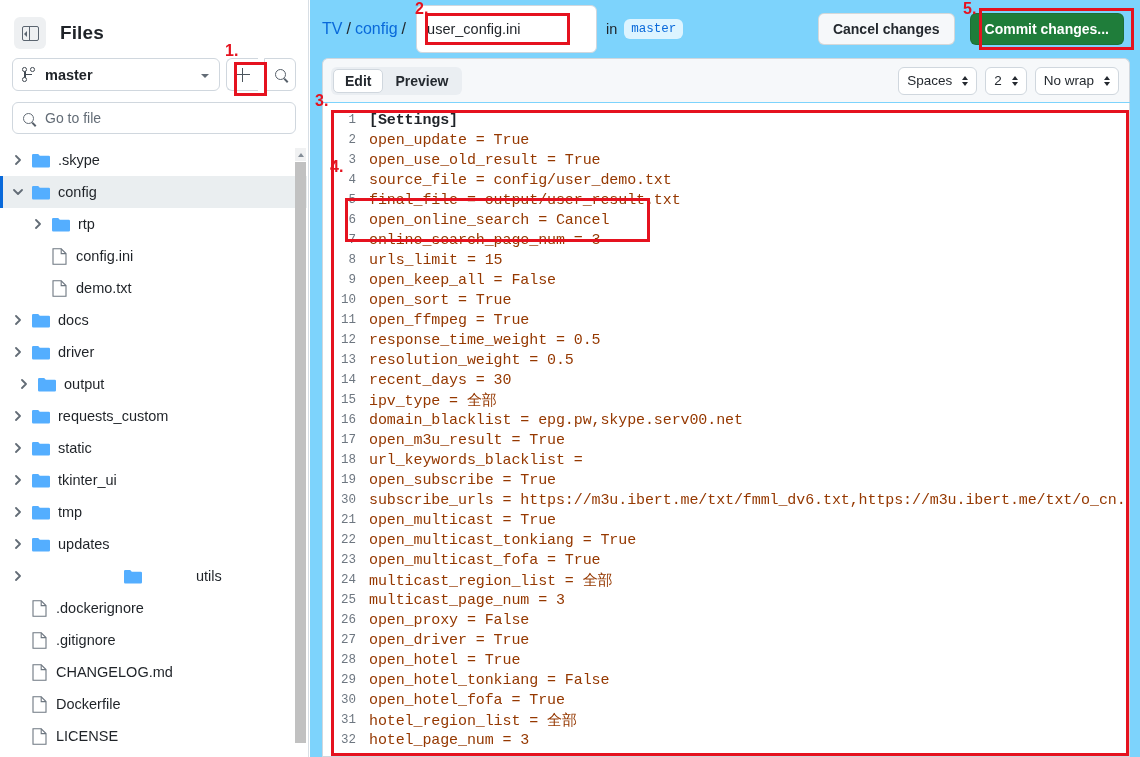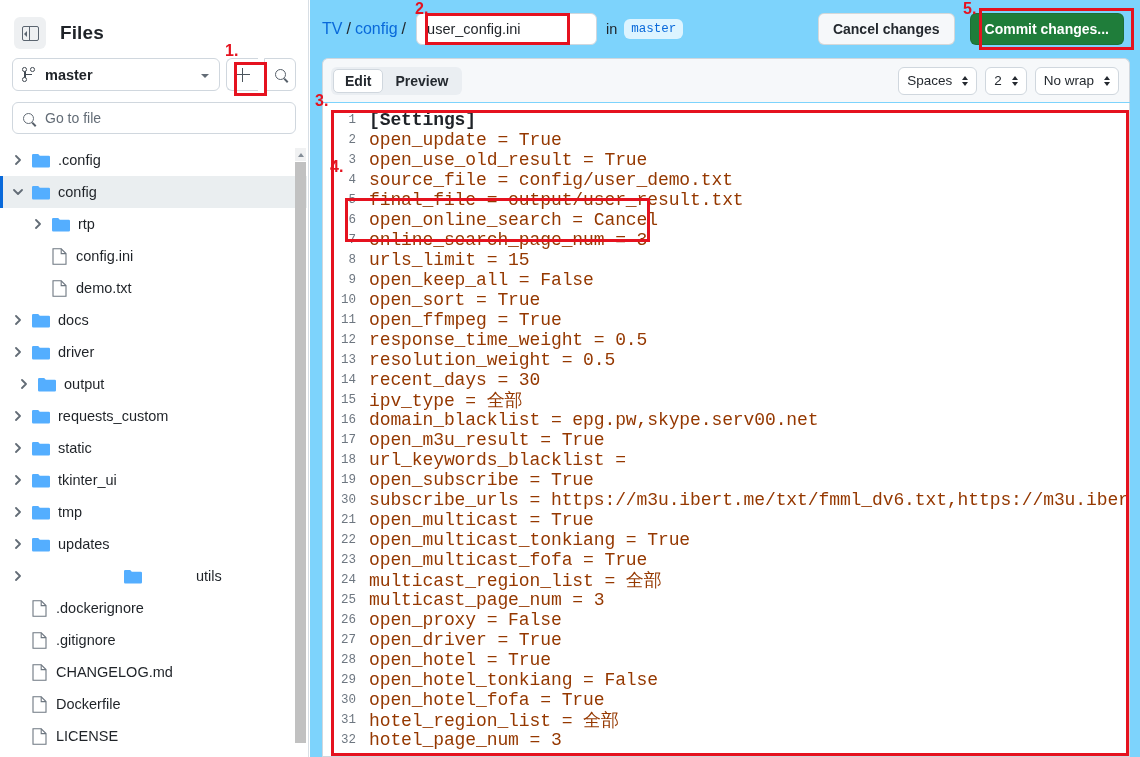--- a/index.html
+++ b/index.html
@@ -92,21 +92,21 @@
   .sb-arrow b { border-left:3.5px solid transparent; border-right:3.5px solid transparent; border-bottom:4px solid #848d97; display:block;}
   .sb-thumb { position:absolute; top:14px; left:0; width:11px; bottom:0; background:#c1c1c1; }
 
   
   #main { position: absolute; left: 310px; top: 0; right: 0; bottom: 0; background: #7dd3fc; }
 
   .topbar { height: 58px; display: flex; align-items: center; padding: 0 10px 0 12px; }
   .crumb { font-size: 16px; color: #0969da; }
   .crumb-sep { font-size: 16px; color: #1f2328; margin: 0 4px; }
   .name-input {
-    width: 181px; height: 32px; border: 1px solid #d0d7de; border-radius: 6px; background:#fff;
+    width: 181px; height: 48px; border: 1px solid #d0d7de; border-radius: 6px; background:#fff;
     display:flex; align-items:center; padding-left: 10px; margin-left: 6px;
     font-size: 14.5px; color: #1f2328;
   }
   .in-word { font-size: 14.5px; color: #1f2328; margin: 0 7px 0 9px; }
   .branch-badge {
     background: #ddf4ff; color: #0969da; border-radius: 6px; padding: 3px 7px;
     font-family: "Liberation Mono", monospace; font-size: 12.5px;
   }
   .topbar-right { margin-left: auto; display: flex; align-items: flex-end; gap: 15px; padding-right: 6px;}
   .btn {
@@ -137,21 +137,21 @@
     position:absolute; left: 12px; right: 10px; top: 103px; bottom: 0;
     border: 1px solid #d0d7de; border-top:none; background: #fff; overflow: hidden;
   }
   .code { position:absolute; inset: 0; padding-top: 7px; }
   .cline { height: 20px; display:flex; align-items:center; white-space: pre; }
   .lnum {
     width: 46px; min-width:46px; text-align: right; padding-right: 13px;
     font-family: "Liberation Mono", monospace; font-size: 12.5px; color: #6e7781;
   }
   .ctext {
-    font-family: "Liberation Mono", monospace; font-size: 18px; color: #953800; letter-spacing: -0.1px;
+    font-family: "Liberation Mono", monospace; font-size: 15px; color: #953800; letter-spacing: -0.1px;
   }
   .cline.hdr .ctext { color: #1f2328; font-weight: bold; }
 
   
   .anno-box { position: absolute; border: 3px solid #e5121f; pointer-events: none; }
   .anno-num {
     position: absolute; color: #e5121f; font-weight: bold; font-size: 16px;
     font-family: "Liberation Sans", sans-serif;
   }
 </style>
@@ -196,21 +196,21 @@
         <div class="tree-row" style="padding-left: 10px;">
           <span class="chev">
             <svg width="10" height="10" viewBox="0 0 10 10">
               <path d="M3 1l4 4-4 4" fill="none" stroke="#636c76" stroke-width="1.8" stroke-linecap="round" stroke-linejoin="round"></path>
             </svg>
           </span>
           <span style="width:6px"></span>
           <svg class="folder-ic" viewBox="0 0 18 15">
             <path d="M0 2.2A1.2 1.2 0 0 1 1.2 1h5.0l1.6 1.8h9.0A1.2 1.2 0 0 1 18 4v9.3a1.2 1.2 0 0 1-1.2 1.2H1.2A1.2 1.2 0 0 1 0 13.3z" fill="#54aeff"></path>
           </svg>
-          <span class="tree-label">.config</span>
+          <span class="tree-label">.skype</span>
         </div>
         <div class="tree-row selected" style="padding-left: 10px;">
           <span class="chev">
             <svg width="10" height="10" viewBox="0 0 10 10">
               <path d="M1 3l4 4 4-4" fill="none" stroke="#636c76" stroke-width="1.8" stroke-linecap="round" stroke-linejoin="round"></path>
             </svg>
           </span>
           <span style="width:6px"></span>
           <svg class="folder-ic" viewBox="0 0 18 15">
             <path d="M0 2.2A1.2 1.2 0 0 1 1.2 1h5.0l1.6 1.8h9.0A1.2 1.2 0 0 1 18 4v9.3a1.2 1.2 0 0 1-1.2 1.2H1.2A1.2 1.2 0 0 1 0 13.3z" fill="#54aeff"></path>

